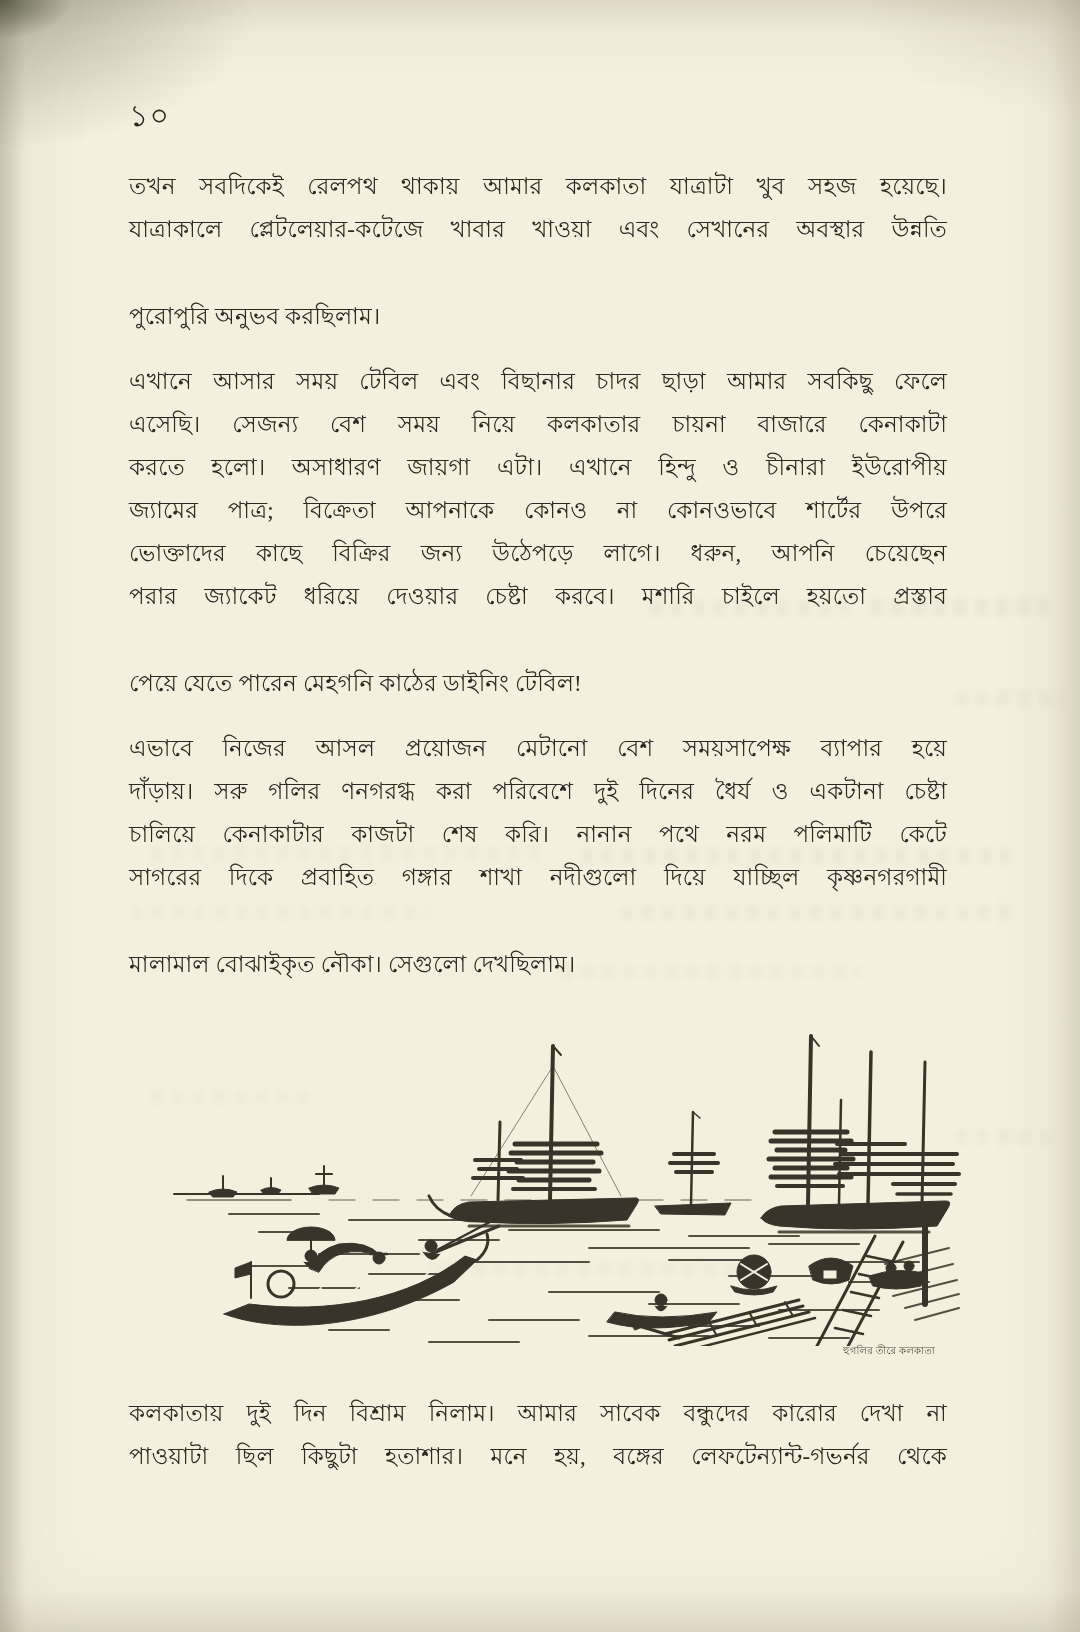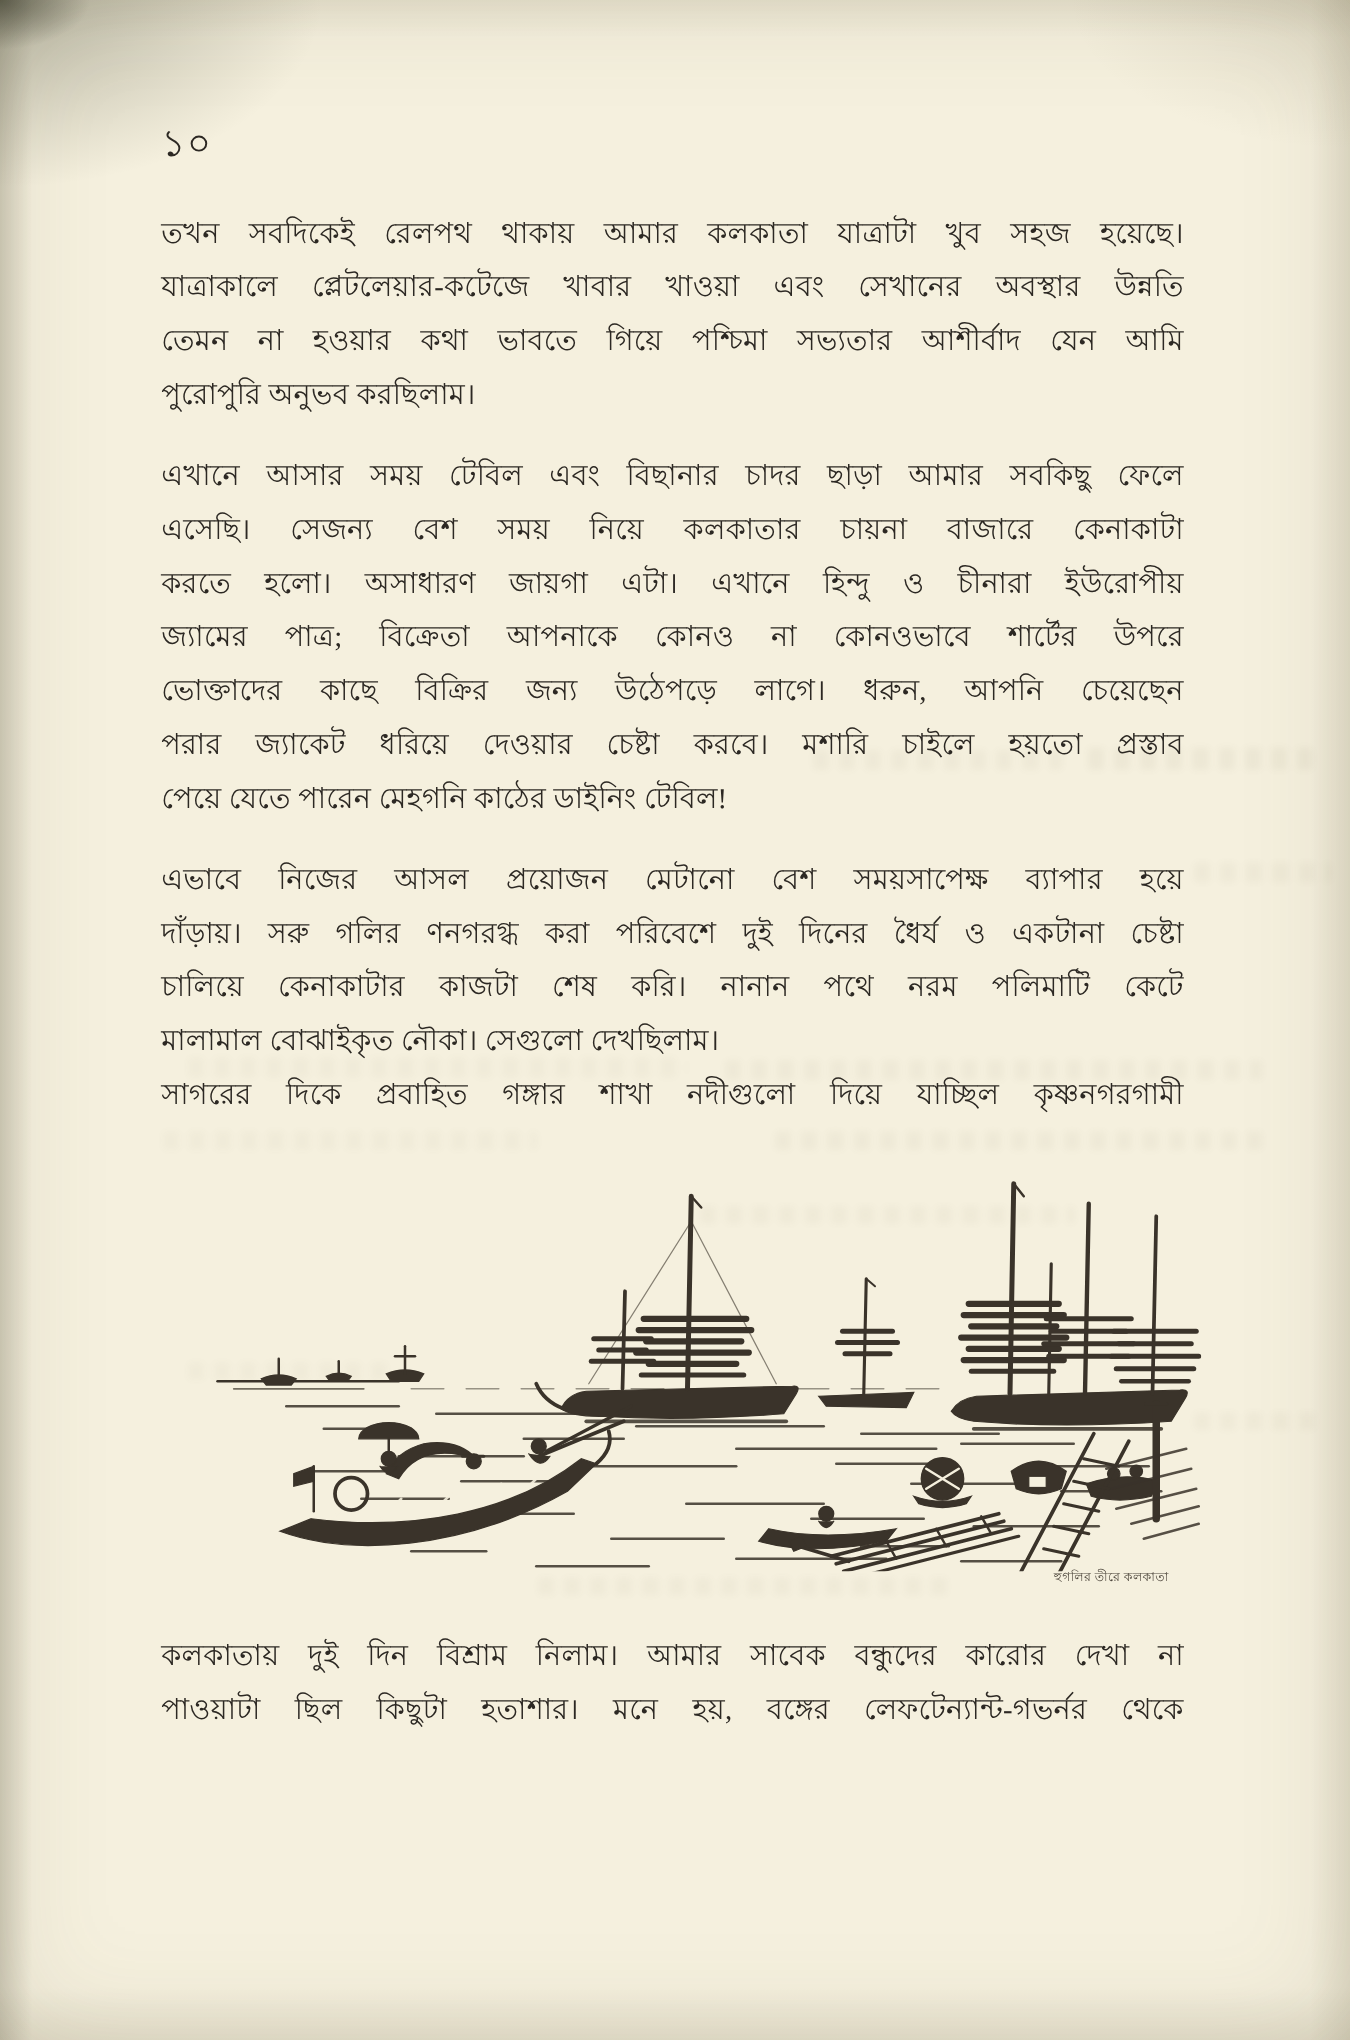--- a/index.html
+++ b/index.html
@@ -15,21 +15,21 @@
       linear-gradient(0deg, rgba(120,110,80,.12), transparent 42px),
       linear-gradient(180deg, rgba(120,110,80,.10), transparent 30px),
       #f5f0de;
     box-shadow: inset 0 0 90px rgba(95,85,55,.15);
     color:#2c2823;
   }
   .content { position:absolute; left:129px; top:94px; width:818px; }
   .pageno { font-size:30px; line-height:43px; margin-bottom:28px; letter-spacing:1px; }
   .para { margin:0 0 22px 0; }
   .line { font-size:23px; line-height:43px; white-space:normal; text-align:justify; text-align-last:justify; letter-spacing:.2px; }
-  .line.last { text-align-last:left; }
+  .line.last { text-align-last:left;margin-top:44px; }
   .illus { position:relative; width:818px; height:338px; margin-top:10px; }
   .illus svg { position:absolute; left:40px; top:0; }
   .caption { position:absolute; right:12px; bottom:-14px; font-size:10px; color:#4e473d; letter-spacing:.3px; }
   .smudge { position:absolute; filter:blur(3px); border-radius:3px; pointer-events:none;
     background:repeating-linear-gradient(90deg, rgba(104,96,66,.55) 0 13px, transparent 13px 21px); }
 </style>
 </head>
 <body>
 
 <div class="sheet">
@@ -45,40 +45,39 @@
   <div class="smudge" style="left:150px;top:1090px;width:160px;height:14px;opacity:.06"></div>
   <div class="smudge" style="left:430px;top:1262px;width:330px;height:14px;opacity:.07"></div>
   <div class="smudge" style="left:955px;top:1130px;width:100px;height:14px;opacity:.07"></div>
 
   <div class="content">
     <div class="pageno">১০</div>
 
     <div class="para">
       <div class="line">তখন সবদিকেই রেলপথ থাকায় আমার কলকাতা যাত্রাটা খুব সহজ হয়েছে।</div>
       <div class="line">যাত্রাকালে প্লেটলেয়ার-কটেজে খাবার খাওয়া এবং সেখানের অবস্থার উন্নতি</div>
-      <div class="line">তেমন না হওয়ার কথা ভাবতে গিয়ে পশ্চিমা সভ্যতার আশীর্বাদ যেন আমি</div>
       <div class="line last">পুরোপুরি অনুভব করছিলাম।</div>
     </div>
 
     <div class="para">
       <div class="line">এখানে আসার সময় টেবিল এবং বিছানার চাদর ছাড়া আমার সবকিছু ফেলে</div>
       <div class="line">এসেছি। সেজন্য বেশ সময় নিয়ে কলকাতার চায়না বাজারে কেনাকাটা</div>
       <div class="line">করতে হলো। অসাধারণ জায়গা এটা। এখানে হিন্দু ও চীনারা ইউরোপীয়</div>
       <div class="line">জ্যামের পাত্র; বিক্রেতা আপনাকে কোনও না কোনওভাবে শার্টের উপরে</div>
       <div class="line">ভোক্তাদের কাছে বিক্রির জন্য উঠেপড়ে লাগে। ধরুন, আপনি চেয়েছেন</div>
       <div class="line">পরার জ্যাকেট ধরিয়ে দেওয়ার চেষ্টা করবে। মশারি চাইলে হয়তো প্রস্তাব</div>
       <div class="line last">পেয়ে যেতে পারেন মেহগনি কাঠের ডাইনিং টেবিল!</div>
     </div>
 
     <div class="para">
       <div class="line">এভাবে নিজের আসল প্রয়োজন মেটানো বেশ সময়সাপেক্ষ ব্যাপার হয়ে</div>
       <div class="line">দাঁড়ায়। সরু গলির ণনগরগ্ধ করা পরিবেশে দুই দিনের ধৈর্য ও একটানা চেষ্টা</div>
       <div class="line">চালিয়ে কেনাকাটার কাজটা শেষ করি। নানান পথে নরম পলিমাটি কেটে</div>
+      <div class="line">সাগরের দিকে প্রবাহিত গঙ্গার শাখা নদীগুলো দিয়ে যাচ্ছিল কৃষ্ণনগরগামী</div>
       <div class="line last">মালামাল বোঝাইকৃত নৌকা। সেগুলো দেখছিলাম।</div>
-      <div class="line">সাগরের দিকে প্রবাহিত গঙ্গার শাখা নদীগুলো দিয়ে যাচ্ছিল কৃষ্ণনগরগামী</div>
     </div>
 
     <div class="illus">
       <svg width="792" height="338" viewBox="0 0 792 338">
         <g stroke="#3a332a" fill="none" stroke-linecap="round">
 
           <g>
             <path d="M5,186 H150" stroke-width="2"></path>
             <path d="M18,192 H122" stroke-width="1.4" opacity=".7"></path>
             <path d="M40,184 q14,-6 28,0 l-4,5 h-20 Z" fill="#3a332a"></path>

